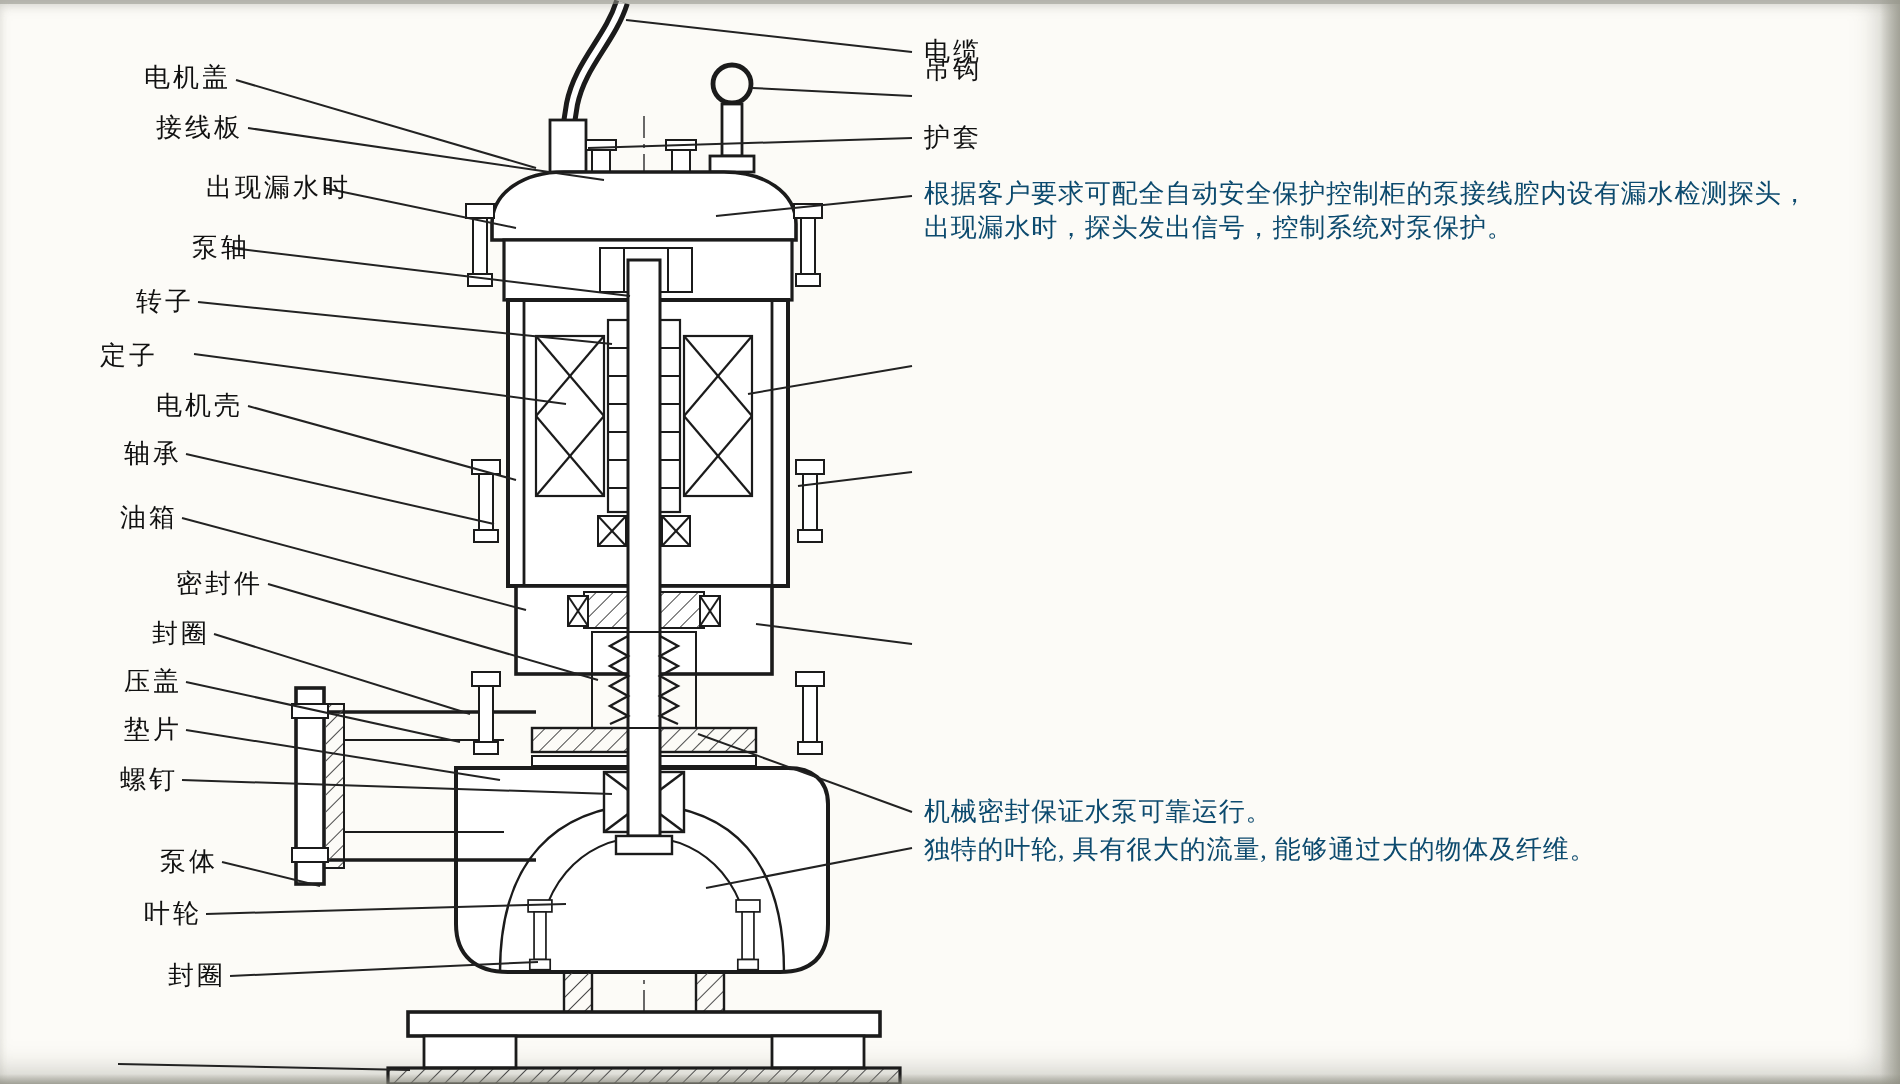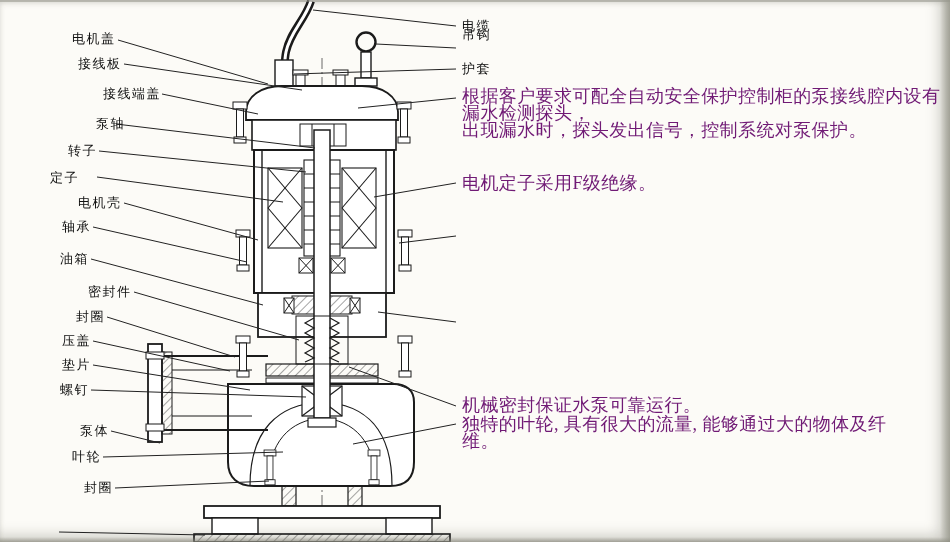--- a/index.html
+++ b/index.html
@@ -9,21 +9,21 @@
     font-family:"Liberation Serif","DejaVu Serif",serif;
     color:#141414;
     box-shadow:inset -10px -6px 14px rgba(140,140,128,.45), inset 0 3px 5px rgba(150,150,140,.30);
   }
   #drawing{position:absolute;left:0;top:0;}
   .lbl{
     position:absolute;font-size:13px;line-height:16px;white-space:nowrap;
     letter-spacing:1.5px;color:#111;
   }
   .note{
-    position:absolute;font-size:18px;line-height:17px;color:#701a75;
+    position:absolute;font-size:13px;line-height:17px;color:#0c4a6e;
     white-space:pre-line;letter-spacing:.4px;
   }
   .scan-right{position:absolute;top:0;right:0;width:10px;height:100%;
     background:linear-gradient(to right,rgba(160,160,148,0),rgba(150,150,138,.75));}
   .scan-bottom{position:absolute;left:0;bottom:0;width:100%;height:5px;
     background:linear-gradient(to bottom,rgba(160,160,148,0),rgba(140,140,128,.7));}
   .scan-top{position:absolute;left:0;top:0;width:100%;height:2px;background:rgba(150,150,140,.55);}
 </style>
 </head>
 <body>
@@ -207,21 +207,21 @@
         <line x1="456" y1="236" x2="399" y2="243"></line>
         <line x1="456" y1="322" x2="378" y2="312"></line>
         <line x1="456" y1="406" x2="349" y2="367"></line>
         <line x1="456" y1="424" x2="353" y2="444"></line>
       </g>
     </g>
   </svg>
 
   <div class="lbl" style="left:72px;top:31px">电机盖</div>
   <div class="lbl" style="left:78px;top:56px">接线板</div>
-  <div class="lbl" style="left:103px;top:86px">接线端盖</div>
+  <div class="lbl" style="left:103px;top:86px">出现漏水时</div>
   <div class="lbl" style="left:96px;top:116px">泵轴</div>
   <div class="lbl" style="left:68px;top:143px">转子</div>
   <div class="lbl" style="left:50px;top:170px">定子</div>
   <div class="lbl" style="left:78px;top:195px">电机壳</div>
   <div class="lbl" style="left:62px;top:219px">轴承</div>
   <div class="lbl" style="left:60px;top:251px">油箱</div>
   <div class="lbl" style="left:88px;top:284px">密封件</div>
   <div class="lbl" style="left:76px;top:309px">封圈</div>
   <div class="lbl" style="left:62px;top:333px">压盖</div>
   <div class="lbl" style="left:62px;top:357px">垫片</div>
@@ -229,20 +229,19 @@
   <div class="lbl" style="left:80px;top:423px">泵体</div>
   <div class="lbl" style="left:72px;top:449px">叶轮</div>
   <div class="lbl" style="left:84px;top:480px">封圈</div>
   <div class="lbl" style="left:28px;top:548px">底座</div>
 
   <div class="lbl" style="left:462px;top:18px">电缆</div>
   <div class="lbl" style="left:462px;top:27px">吊钩</div>
   <div class="lbl" style="left:462px;top:61px">护套</div>
   <div class="note" style="left:462px;top:88px;width:486px">根据客户要求可配全自动安全保护控制柜的泵接线腔内设有漏水检测探头，
 出现漏水时，探头发出信号，控制系统对泵保护。</div>
-  <div class="note" style="left:462px;top:175px;width:300px">电机定子采用F级绝缘。</div>
   <div class="note" style="left:462px;top:397px;width:420px">机械密封保证水泵可靠运行。</div>
   <div class="note" style="left:462px;top:416px;width:460px">独特的叶轮, 具有很大的流量, 能够通过大的物体及纤维。</div>
 
   <div class="scan-top"></div>
   <div class="scan-right"></div>
   <div class="scan-bottom"></div>
 </div>
 
 </body></html>

